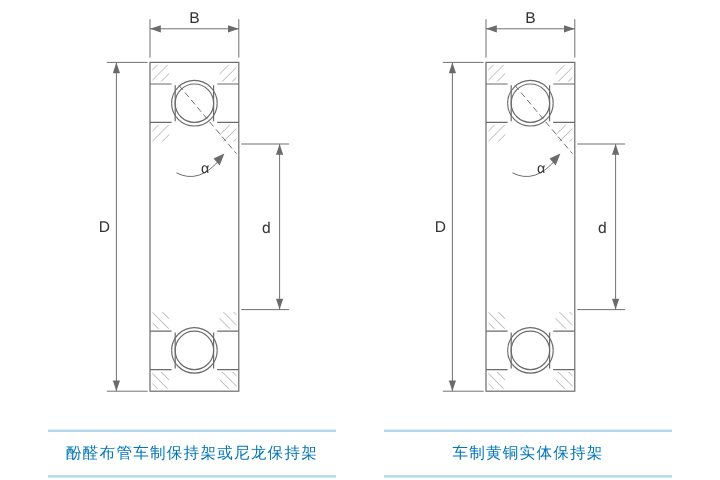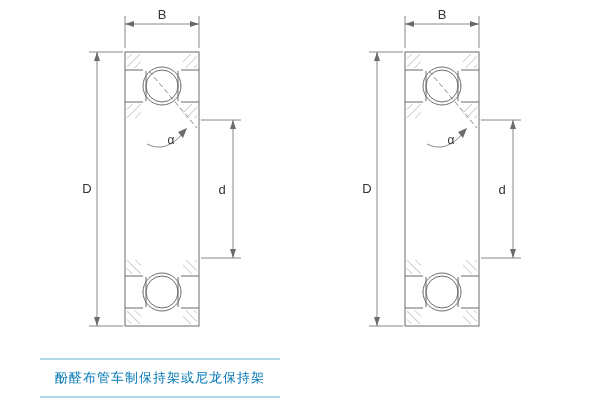--- a/index.html
+++ b/index.html
@@ -117,13 +117,14 @@
 </div>
 
 <div class="panel">
   <svg class="drawing" width="230" height="340" viewBox="0 0 230 340">
     <use href="#bearing-art" xlink:href="#bearing-art"></use>
     <text x="117" y="15" text-anchor="middle" class="dim">B</text>
     <text x="42" y="189" text-anchor="middle" class="dim">D</text>
     <text x="177" y="190" text-anchor="middle" class="dim">d</text>
     <text x="126" y="140" text-anchor="middle" class="dim small">α</text>
   </svg>
+  <div class="caption">车制黄铜实体保持架</div>
 </div>
 
 </body></html>

